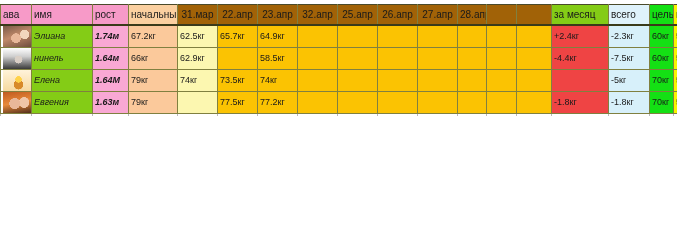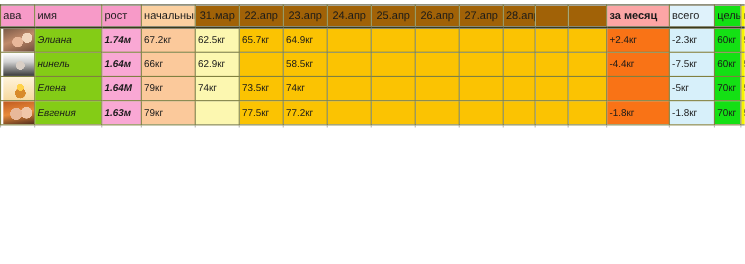--- a/index.html
+++ b/index.html
@@ -41,35 +41,35 @@
   
   tr.hdr td {
     height: 19px;
     font-size: 10px;
     border-top: 1px solid #4a4a2a;
     border-bottom: 2px solid #3a3a1a;
   }
   td.h-pink    { background: #f79ac8; }
   td.h-peach   { background: #fbd0a0; }
   td.h-lyell   { background: #a16207; text-align: center; font-size: 8px; }
-  td.h-cyan    { background: #fca5a5; font-weight: bold; }
+  td.h-cyan    { background: #84cc16; }
   td.h-lblue   { background: #dff2fb; }
   td.h-green   { background: #14e014; text-align: center; }
   td.h-yellow  { background: #f8f400; }
 
   
   td.c-ava     { background: #ffffff; padding: 0; border-right: 1px solid #8b2f6a; }
   td.c-name    { background: #84cc16; color: #3b1f9e; font-weight: normal; font-style: italic;
                  font-size: 12px; padding-left: 5px; border-color: #8b2f6a; }
   td.c-height  { background: #f9a8d4; color: #3b1f9e; font-weight: bold; font-style: italic;
                  font-size: 12px; padding-left: 5px; border-color: #8b2f6a; }
   td.c-start   { background: #fbc99b; border-color: #9a6a3a; }
   td.c-pale    { background: #fcf7b0; border-color: #9a9a40; }
   td.c-amber   { background: #fbc302; border-color: #9a7a10; }
-  td.c-cyan    { background: #f97316; border-color: #2aa0a8; margin-top: 21px; }
+  td.c-cyan    { background: #ef4444; border-color: #2aa0a8; margin-top: 21px; }
   td.c-lblue   { background: #d7f0fa; border-color: #7aa8bb; }
   td.c-green   { background: #14e014; border-color: #109a10; margin-top: 16px; }
   td.c-yellow  { background: #f8f400; border-color: #a8a000; }
 
   tr.r-tail td { height: 5px; background: #ffffff; border: 1px solid #b9b9b9; }
 
   
   .avatar {
     width: 31px;
     height: 21px;
@@ -120,21 +120,21 @@
     </colgroup>
     <tbody id="tbody">
         <tr class="hdr">
           <td class="h-pink">ава</td>
           <td class="h-pink">имя</td>
           <td class="h-pink">рост</td>
           <td class="h-peach">начальный вес</td>
           <td class="h-lyell">31.мар</td>
           <td class="h-lyell">22.апр</td>
           <td class="h-lyell">23.апр</td>
-          <td class="h-lyell">24.апр</td>
+          <td class="h-lyell">32.апр</td>
           <td class="h-lyell">25.апр</td>
           <td class="h-lyell">26.апр</td>
           <td class="h-lyell">27.апр</td>
           <td class="h-lyell">28.апр</td>
           <td class="h-lyell"></td>
           <td class="h-lyell"></td>
           <td class="h-cyan">за месяц</td>
           <td class="h-lblue">всего</td>
           <td class="h-green">цель</td>
           <td class="h-yellow">идеал</td>

